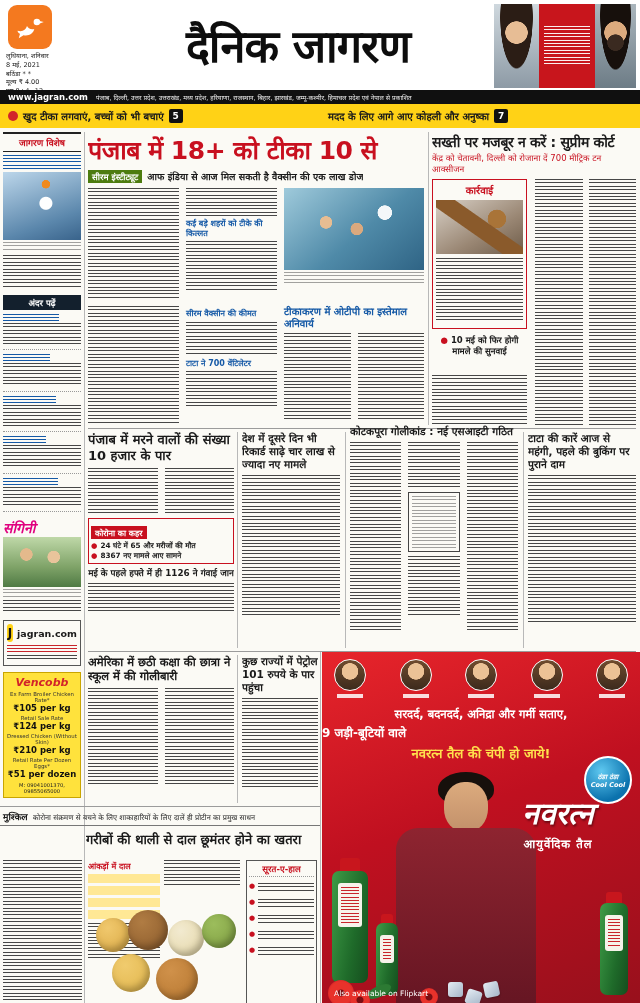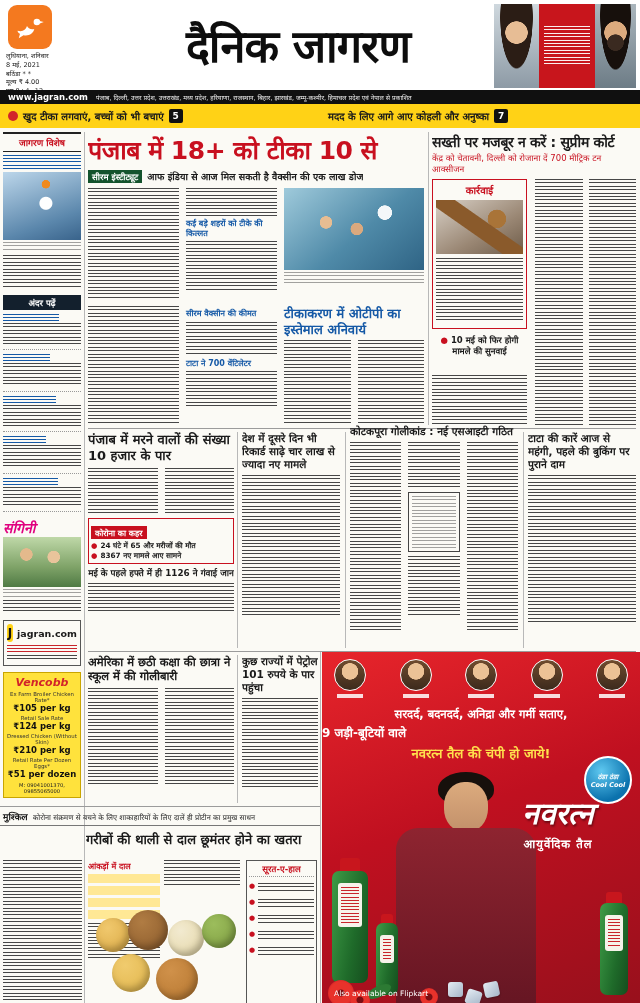--- a/index.html
+++ b/index.html
@@ -48,25 +48,25 @@
   .jdomain{font-weight:800;font-size:9.5px}
   .ven{margin-top:6px;background:#ffe23c;border:1px solid #c9a500;padding:3px 2px;text-align:center}
   .vbrand{color:#d2232a;font-weight:800;font-style:italic;font-size:11px}
   .vlabel{font-size:5.4px;margin-top:2px;color:#333}
   .vprice{font-size:8.5px;font-weight:800;color:#111}
   .vphone{font-size:5.2px;margin-top:3px;color:#222}
   
   #lead{position:absolute;left:88px;top:132px;width:336px;height:293px;overflow:hidden}
   .h-red{color:#c8101f;font-weight:800;font-size:25px;white-space:nowrap;letter-spacing:-.5px}
   .kicker{display:flex;align-items:center;gap:5px;margin-top:4px}
-  .chip{background:#14532d;color:#fff;font-size:8.5px;font-weight:700;padding:1px 4px}
+  .chip{background:#4d7c0f;color:#fff;font-size:8.5px;font-weight:700;padding:1px 4px}
   .kicktext{font-size:9.5px;font-weight:800;white-space:nowrap;overflow:hidden}
   .bluesub{color:#1559a6;font-weight:800;font-size:8px;line-height:1.2;margin:3px 0}
   .ph.vax{height:82px;background:radial-gradient(circle at 72% 30%,#f4f7f9 0 7px,transparent 7.5px),radial-gradient(circle at 30% 42%,#e8bd92 0 6px,transparent 6.5px),radial-gradient(circle at 52% 50%,#dba97e 0 6px,transparent 6.5px),linear-gradient(140deg,#9fcadb,#4f8aa8 55%,#2f6485)}
-  .otp-h{color:#1559a6;font-weight:800;font-size:13px;line-height:1.2}
+  .otp-h{color:#1559a6;font-weight:800;font-size:10px;line-height:1.2}
   
   #sc{position:absolute;left:432px;top:132px;width:204px;height:293px;overflow:hidden}
   .h-sc{font-size:14px;font-weight:800;white-space:nowrap;overflow:hidden;letter-spacing:-.3px}
   .sc-sub{color:#c8101f;font-size:8.5px;font-weight:400;margin-top:2px;line-height:1.25}
   .kbox{position:absolute;left:0;top:0;width:95px;height:150px;border:1.5px solid #c8101f;padding:3px;box-sizing:border-box}
   .kb-t{color:#c8101f;text-align:center;font-weight:800;font-size:10px}
   .ph.gavel{height:54px;margin-top:3px;background:linear-gradient(35deg,transparent 40%,#8a5a2b 41% 58%,transparent 59%),radial-gradient(circle at 70% 35%,#a97438 0 9px,transparent 9.5px),linear-gradient(150deg,#d8d0c6,#9a8774 60%,#6e5c49)}
   .scnote{position:absolute;left:0;top:156px;width:95px;font-size:8.5px;font-weight:800;text-align:center;line-height:1.25}
   
   .story{position:absolute;overflow:hidden}

